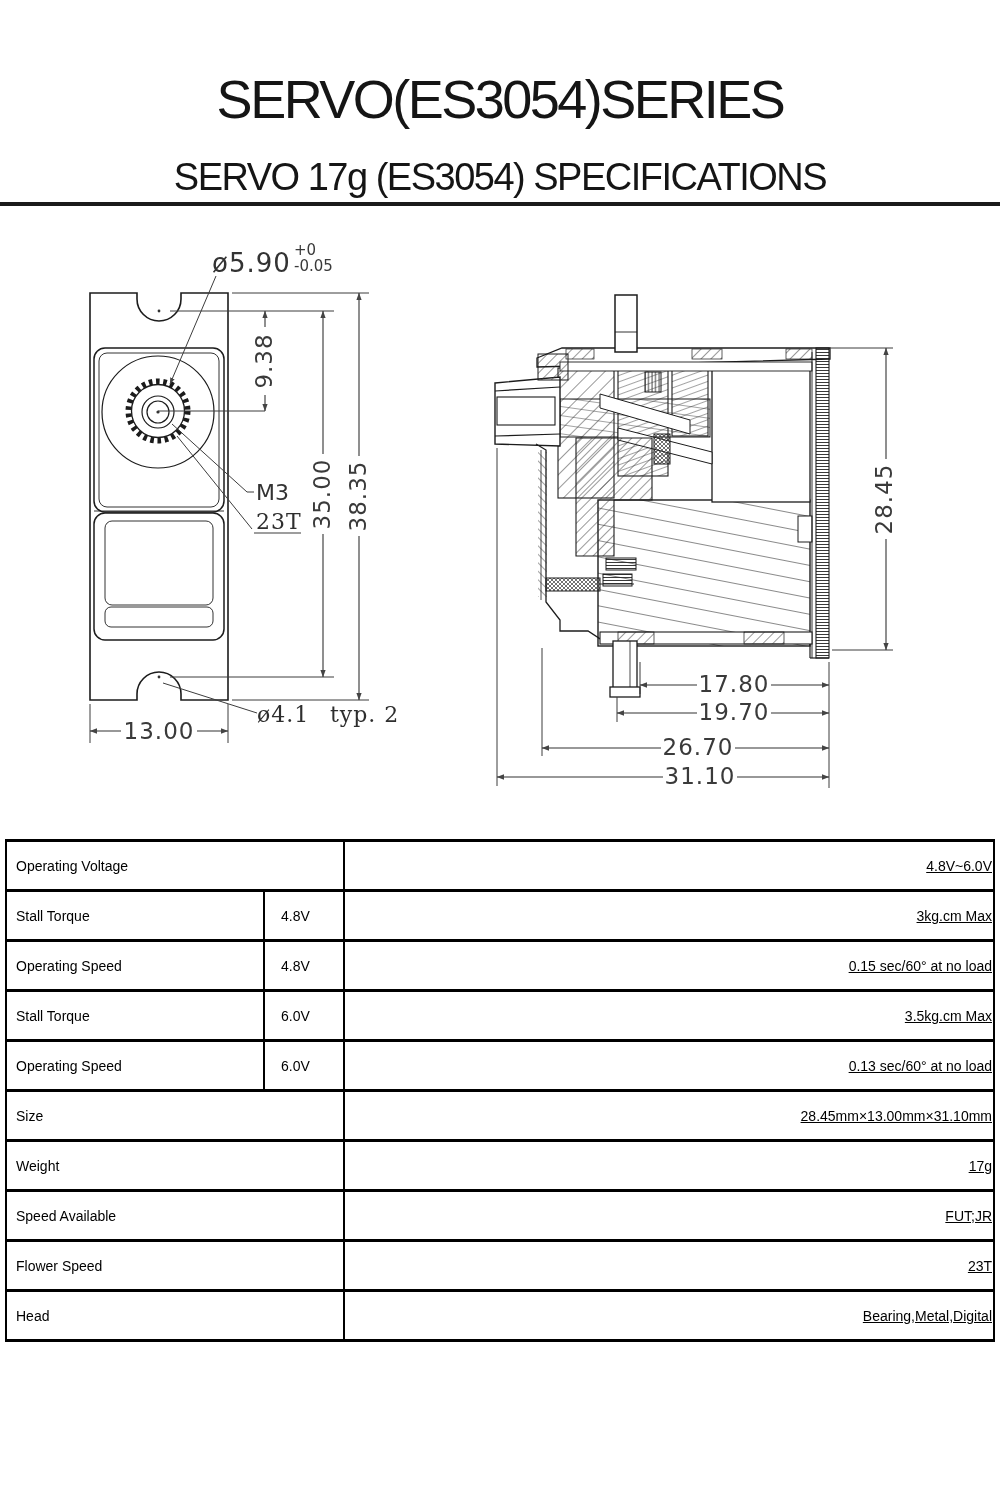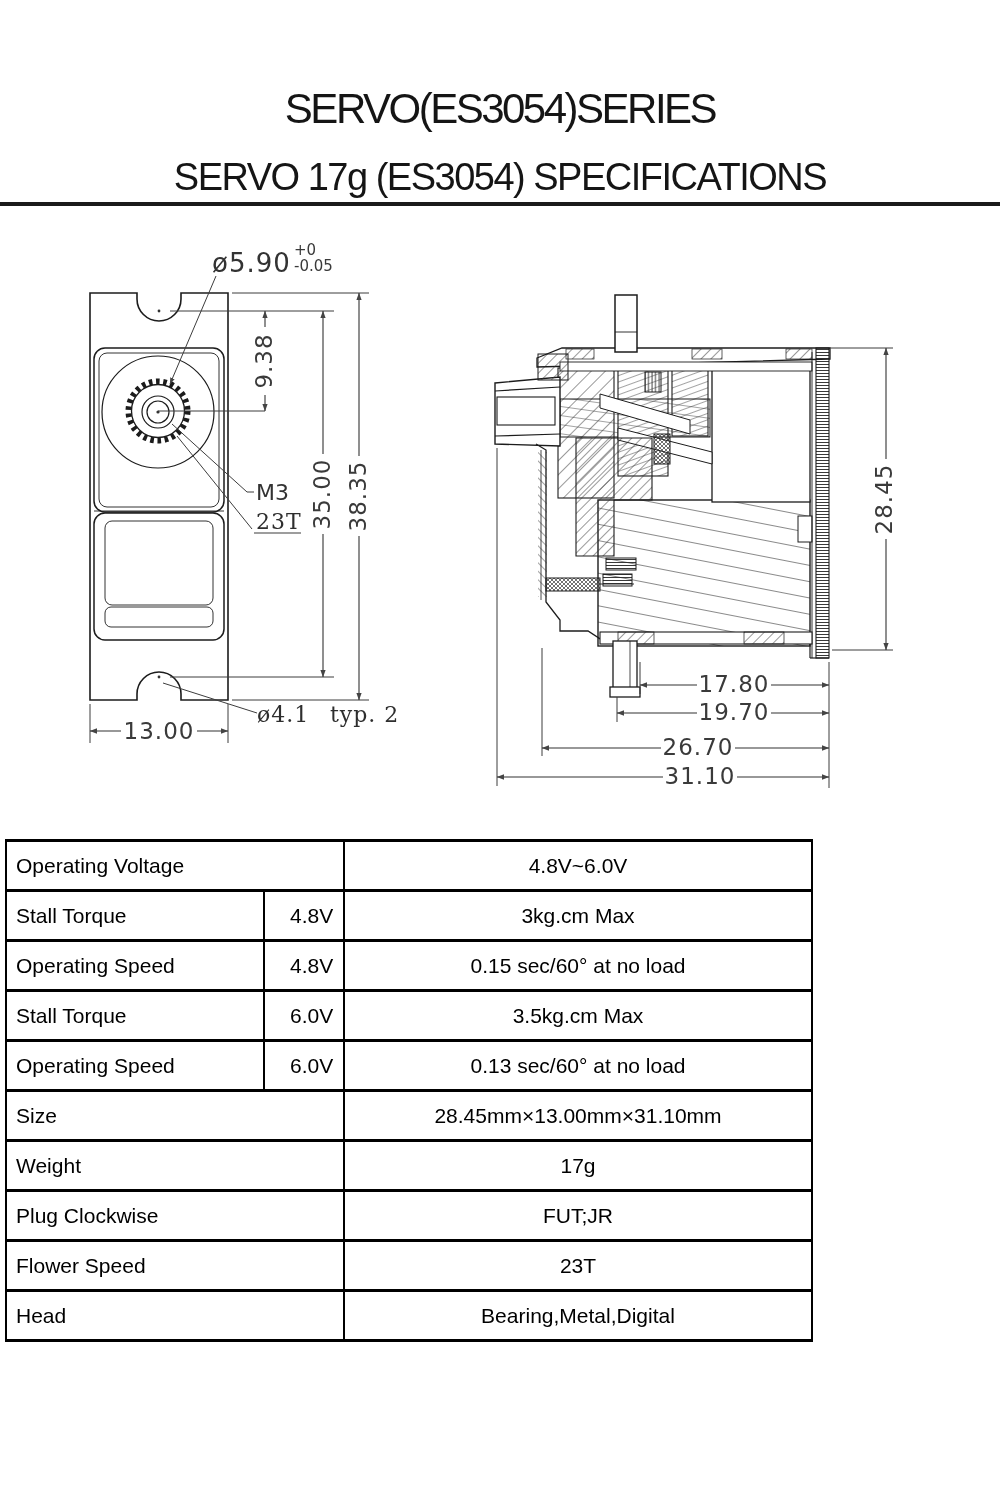--- a/index.html
+++ b/index.html
@@ -1,37 +1,37 @@
 <!DOCTYPE html>
 <html><head>
 <meta charset="utf-8">
 <style>
   html,body{margin:0;padding:0;background:#fff;}
   .sheet{position:relative;width:1000px;height:1500px;background:#fff;overflow:hidden;
          font-family:"Liberation Sans",sans-serif;color:#111;}
-  .doc-title{position:absolute;top:88px;left:0;width:1000px;text-align:center;
-             font-size:42px;font-weight:400;letter-spacing:-2.5px;line-height:1;color:#151515;}
+  .doc-title{position:absolute;top:72px;left:0;width:1000px;text-align:center;
+             font-size:54px;font-weight:400;letter-spacing:-2.5px;line-height:1;color:#151515;}
   .doc-subtitle{position:absolute;top:158px;left:0;width:1000px;text-align:center;
              font-size:38px;font-weight:400;letter-spacing:-1.5px;line-height:1;color:#151515;}
   .header-divider{position:absolute;top:202px;left:0;width:1000px;height:4px;background:#1a1a1a;}
   .drawing-svg{position:absolute;left:0;top:0;width:1000px;height:1500px;}
   .dt{font-family:"DejaVu Sans",sans-serif;font-size:23px;fill:#3a3a3a;letter-spacing:1px;stroke:none;}
   .dtsm{font-family:"DejaVu Sans",sans-serif;font-size:15px;fill:#3a3a3a;stroke:none;}
   .dia{font-family:"DejaVu Sans",sans-serif;font-size:26px;fill:#333;letter-spacing:1px;stroke:none;}
   .dts{font-family:"DejaVu Serif",serif;font-size:22px;fill:#2e2e2e;letter-spacing:1px;stroke:none;}
   .m3{font-family:"DejaVu Sans",sans-serif;font-size:22px;fill:#333;stroke:none;}
-  .spec-table{position:absolute;left:5px;top:839px;width:808px;border-collapse:collapse;
-              table-layout:fixed;font-size:21px;color:#000;}
+  .spec-table{position:absolute;left:5px;top:839px;width:990px;border-collapse:collapse;
+              table-layout:fixed;font-size:14px;color:#000;}
   .spec-table td{height:45px;vertical-align:middle;
                  border-left:2px solid #000;border-right:2px solid #000;
                  border-top:3px solid #000;border-bottom:3px solid #000;
                  overflow:hidden;white-space:nowrap;}
   .spec-table td.lbl{text-align:left;padding-left:9px;}
-  .spec-table td.volt{text-align:left;padding-left:25px;}
-  .spec-table td.val{text-align:center;}
+  .spec-table td.volt{text-align:left;padding-left:16px;}
+  .spec-table td.val{text-align:right;text-decoration:underline;}
 </style>
 </head>
 <body>
 
 <div class="sheet">
 
   <div class="doc-title">SERVO(ES3054)SERIES</div>
   <div class="doc-subtitle">SERVO 17g (ES3054) SPECIFICATIONS</div>
   <div class="header-divider"></div>
 
@@ -255,21 +255,21 @@
       </tr>
       <tr>
         <td class="lbl" colspan="2">Size</td>
         <td class="val">28.45mm×13.00mm×31.10mm</td>
       </tr>
       <tr>
         <td class="lbl" colspan="2">Weight</td>
         <td class="val">17g</td>
       </tr>
       <tr>
-        <td class="lbl" colspan="2">Plug Clockwise</td>
+        <td class="lbl" colspan="2">Speed Available</td>
         <td class="val">FUT;JR</td>
       </tr>
       <tr>
         <td class="lbl" colspan="2">Flower Speed</td>
         <td class="val">23T</td>
       </tr>
       <tr>
         <td class="lbl" colspan="2">Head</td>
         <td class="val">Bearing,Metal,Digital</td>
       </tr>

